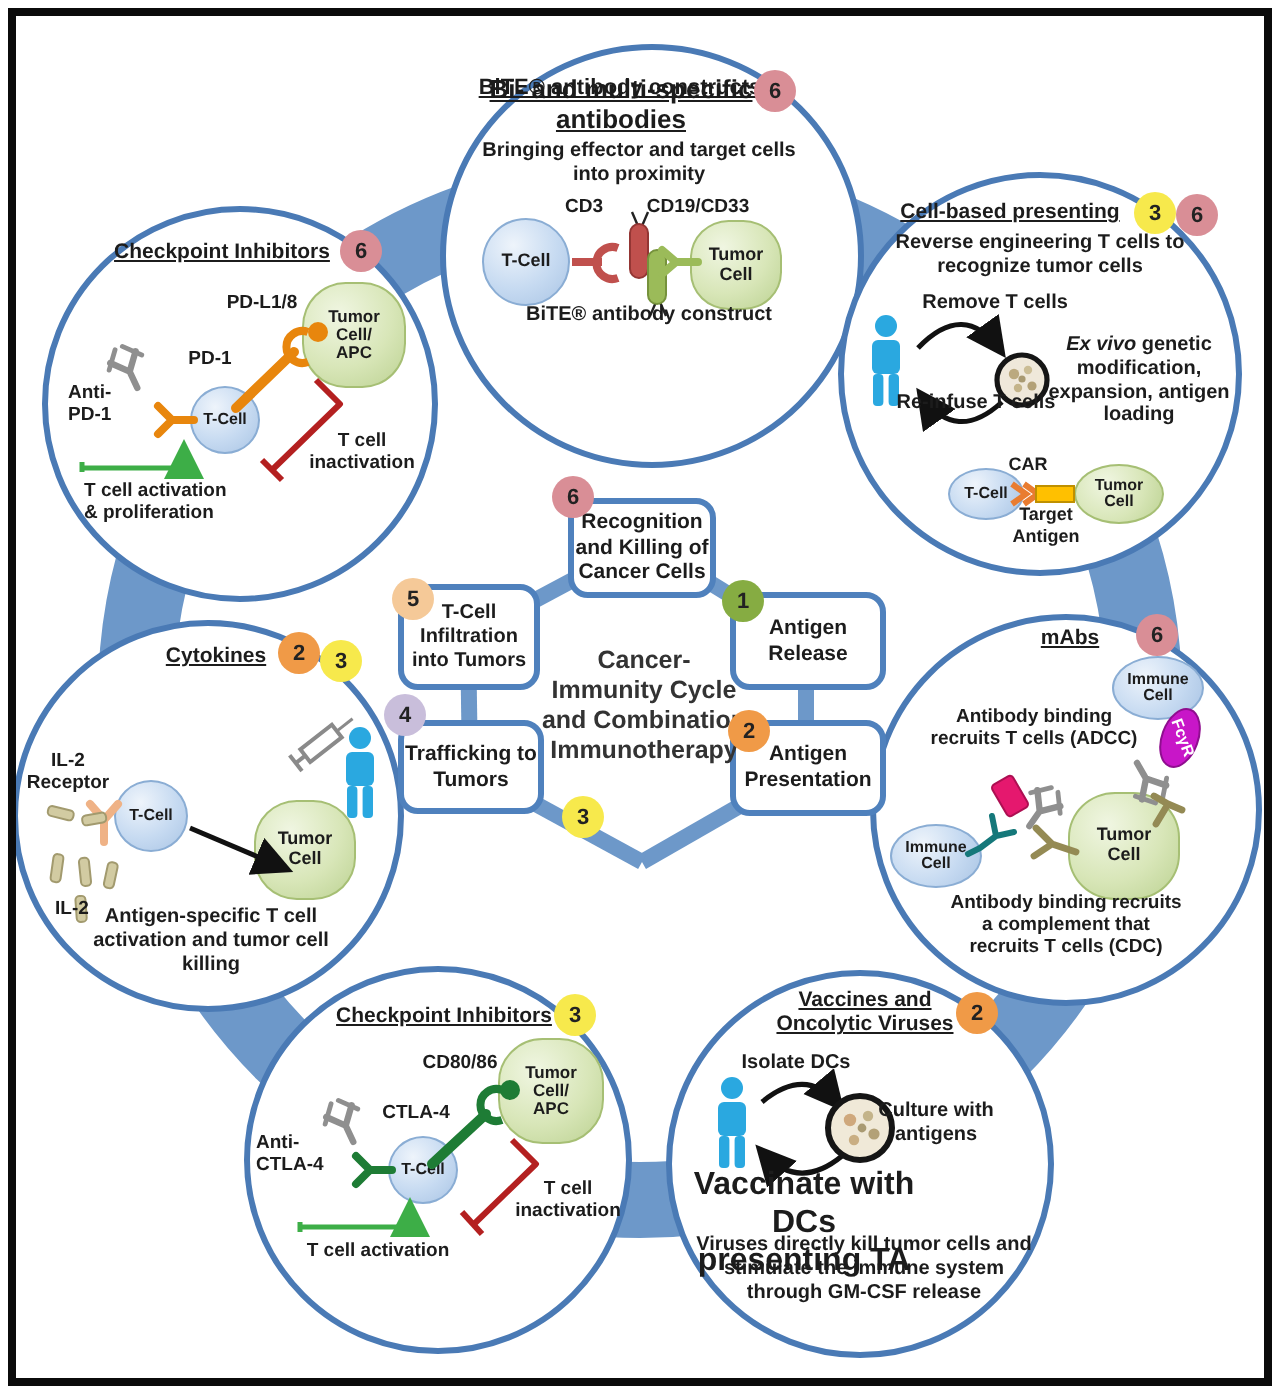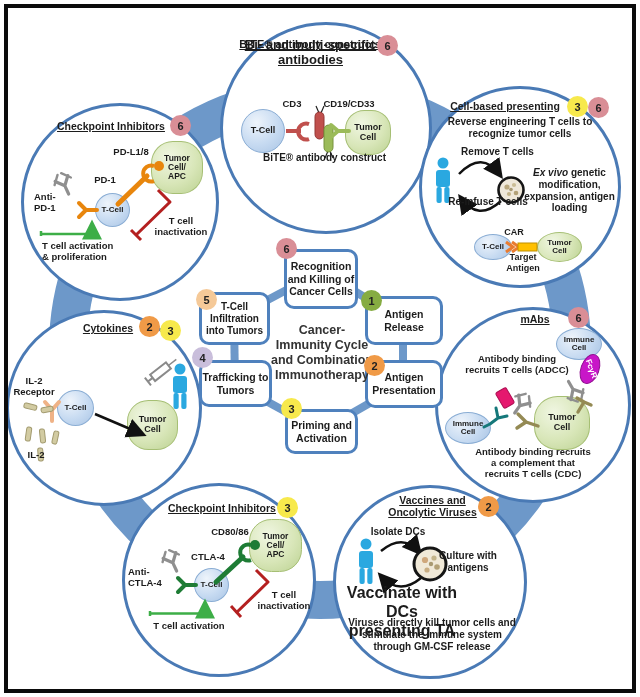--- a/index.html
+++ b/index.html
@@ -192,29 +192,27 @@
     <g>
       <use href="#person" transform="translate(366,561)"></use>
       <path d="M381,551 Q403,533 419,552" fill="none" stroke="#111" stroke-width="2.5" marker-end="url(#arr-k)"></path>
       <path d="M421,578 Q399,596 381,576" fill="none" stroke="#111" stroke-width="2.5" marker-end="url(#arr-k)"></path>
       <use href="#cluster16" transform="translate(430,564)"></use>
     </g>
 
     <text transform="translate(591,369) rotate(70)" text-anchor="middle" dominant-baseline="middle" font-size="8" font-weight="bold" fill="#fff">FcγR</text>
   </svg>
 
-  <div class="box" style="left:284px;top:249px;width:74px;height:60px">Recognition
+  <div class="box" style="left:284px;top:249px;width:74px;height:50px">Recognition
 and Killing of
 Cancer Cells</div>
   <div class="box" style="left:365px;top:296px;width:78px;height:49px">Antigen
 Release</div>
   <div class="box" style="left:365px;top:360px;width:78px;height:48px">Antigen
 Presentation</div>
-  <div class="box" style="left:285px;top:409px;width:73px;height:45px">Priming and
-Activation</div>
   <div class="box" style="left:199px;top:360px;width:73px;height:47px">Trafficking to
 Tumors</div>
   <div class="box" style="left:199px;top:292px;width:71px;height:53px;font-size:10px">T-Cell
 Infiltration
 into Tumors</div>
 
   <div class="txt" style="left:263px;top:323px;width:118px;font-size:12.5px;line-height:15px;color:#333">Cancer-
 Immunity Cycle
 and Combination
 Immunotherapy</div>
@@ -222,20 +220,22 @@
   <div class="badge c1" style="left:361px;top:290px">1</div>
   <div class="badge c2" style="left:364px;top:355px">2</div>
   <div class="badge c3" style="left:281px;top:398px">3</div>
   <div class="badge c4" style="left:192px;top:347px">4</div>
   <div class="badge c5" style="left:196px;top:289px">5</div>
   <div class="badge c6" style="left:276px;top:238px">6</div>
 
   <div class="txt u" style="left:230px;top:38px;width:160px;font-size:11px">BiTE® antibody constructs</div>
   <div class="badge c6" style="left:377px;top:35px">6</div>
   <div class="txt u" style="left:213px;top:37px;width:195px;font-size:13px">Bi- and multi-specific antibodies</div>
+  <div class="txt" style="left:227px;top:70px;width:185px;font-size:10px">Bringing effector and target cells
+into proximity</div>
   <div class="txt" style="left:272px;top:98px;width:40px;font-size:9.5px">CD3</div>
   <div class="txt" style="left:316px;top:98px;width:66px;font-size:9.5px">CD19/CD33</div>
   <div class="txt" style="left:232px;top:152px;width:185px;font-size:10px">BiTE® antibody construct</div>
 
   <div class="txt u" style="left:36px;top:120px;width:150px;font-size:10.5px">Checkpoint Inhibitors</div>
   <div class="badge c6" style="left:170px;top:115px">6</div>
   <div class="txt" style="left:103px;top:146px;width:56px;font-size:9.5px">PD-L1/8</div>
   <div class="txt" style="left:88px;top:174px;width:34px;font-size:9.5px">PD-1</div>
   <div class="txt left" style="left:34px;top:191px;width:40px;font-size:9.5px">Anti-
 PD-1</div>
@@ -258,20 +258,23 @@
   <div class="txt" style="left:498px;top:227px;width:32px;font-size:9px">CAR</div>
   <div class="txt" style="left:496px;top:252px;width:54px;font-size:9px">Target
 Antigen</div>
 
   <div class="txt u" style="left:48px;top:322px;width:120px;font-size:10.5px">Cytokines</div>
   <div class="badge c2" style="left:139px;top:316px">2</div>
   <div class="badge c3" style="left:160px;top:320px">3</div>
   <div class="txt" style="left:8px;top:375px;width:52px;font-size:9.5px">IL-2
 Receptor</div>
   <div class="txt" style="left:16px;top:449px;width:40px;font-size:9.5px">IL-2</div>
+  <div class="txt" style="left:28px;top:453px;width:155px;font-size:10px">Antigen-specific T cell
+activation and tumor cell
+killing</div>
 
   <div class="txt u" style="left:490px;top:313px;width:90px;font-size:10.5px">mAbs</div>
   <div class="badge c6" style="left:568px;top:307px">6</div>
   <div class="txt" style="left:458px;top:353px;width:118px;font-size:9.5px">Antibody binding
 recruits T cells (ADCC)</div>
   <div class="txt" style="left:454px;top:446px;width:158px;font-size:9.5px">Antibody binding recruits
 a complement that
 recruits T cells (CDC)</div>
 
   <div class="txt u" style="left:147px;top:502px;width:150px;font-size:10.5px">Checkpoint Inhibitors</div>

